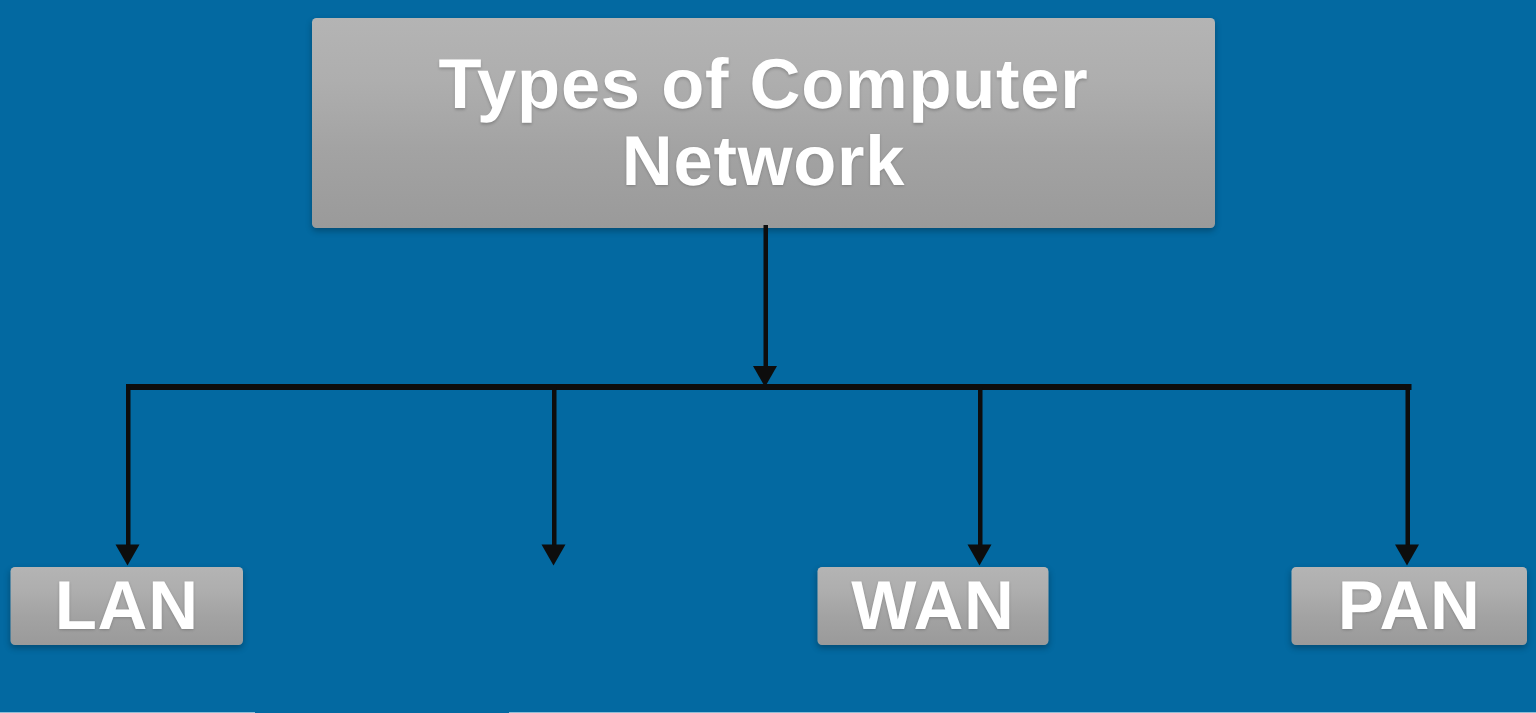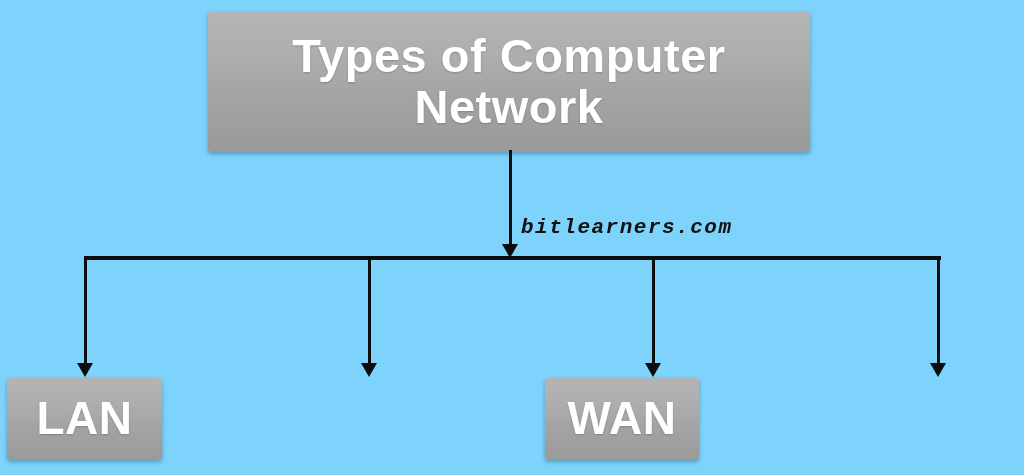--- a/index.html
+++ b/index.html
@@ -9,21 +9,21 @@
     background: #ffffff;
   }
   body {
     font-family: "Liberation Sans", sans-serif;
   }
 
   #canvas {
     position: relative;
     width: 1024px;
     height: 475px;
-    background: #7dd3fc;
+    background: #0369a1;
     overflow: hidden;
   }
 
   
   .node-box {
     position: absolute;
     box-sizing: border-box;
     background: linear-gradient(to bottom, #b4b4b4 0%, #aeaeae 30%, #a3a3a3 62%, #9a9a9a 100%);
     border-radius: 3px;
     box-shadow: 0 2px 4px rgba(0, 0, 0, 0.28);
@@ -50,21 +50,21 @@
     height: 140px;
     padding: 0 24px;
   }
   #root-node .node-label {
     font-size: 47px;
   }
 
   
   .leaf-box {
     top: 378px;
-    height: 82px;
+    height: 52px;
   }
   .leaf-box .node-label {
     font-size: 46px;
   }
 
   #leaf-lan { left: 7px;   width: 155px; }
   #leaf-man { left: 291px; width: 154px; }
   #leaf-wan { left: 545px; width: 154px; }
   #leaf-pan { left: 861px; width: 157px; }
 
@@ -131,21 +131,20 @@
 
 <div id="canvas">
 
   <div id="root-node" class="node-box">
     <span class="node-label">Types of Computer Network</span>
   </div>
 
   <div id="root-stem" class="vline"></div>
   <div id="root-arrowhead" class="arrowhead"></div>
 
-  <div id="watermark">bitlearners.com</div>
 
   <div id="bus-line" class="hline"></div>
 
   <div id="stem-lan" class="vline branch-stem"></div>
   <div id="head-lan" class="arrowhead branch-arrowhead"></div>
 
   <div id="stem-man" class="vline branch-stem"></div>
   <div id="head-man" class="arrowhead branch-arrowhead"></div>
 
   <div id="stem-wan" class="vline branch-stem"></div>
@@ -156,14 +155,17 @@
 
   <div id="leaf-lan" class="node-box leaf-box">
     <span class="node-label">LAN</span>
   </div>
 
 
   <div id="leaf-wan" class="node-box leaf-box">
     <span class="node-label">WAN</span>
   </div>
 
+  <div id="leaf-pan" class="node-box leaf-box">
+    <span class="node-label">PAN</span>
+  </div>
 
 </div>
 
 </body></html>

